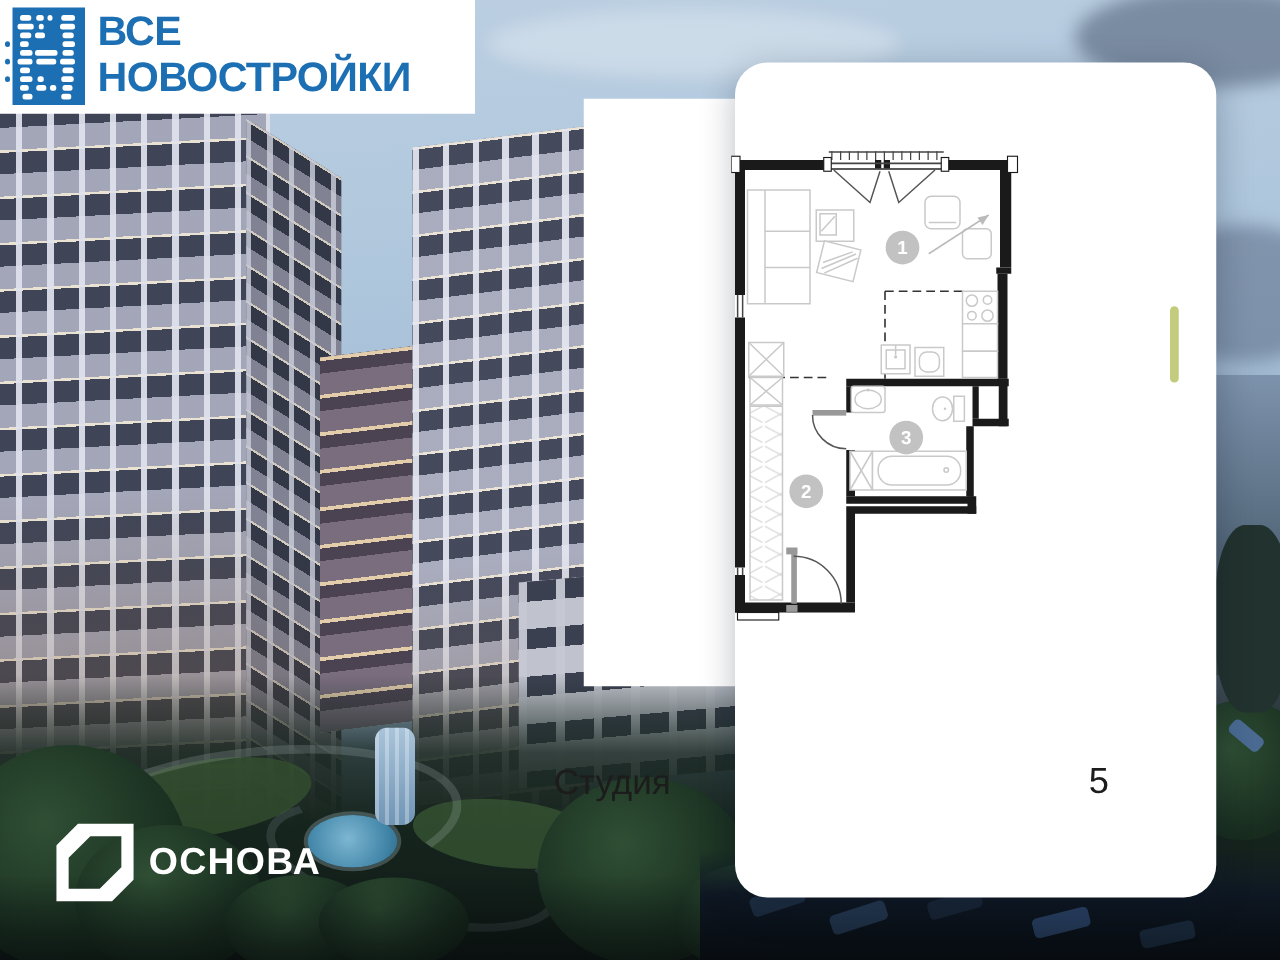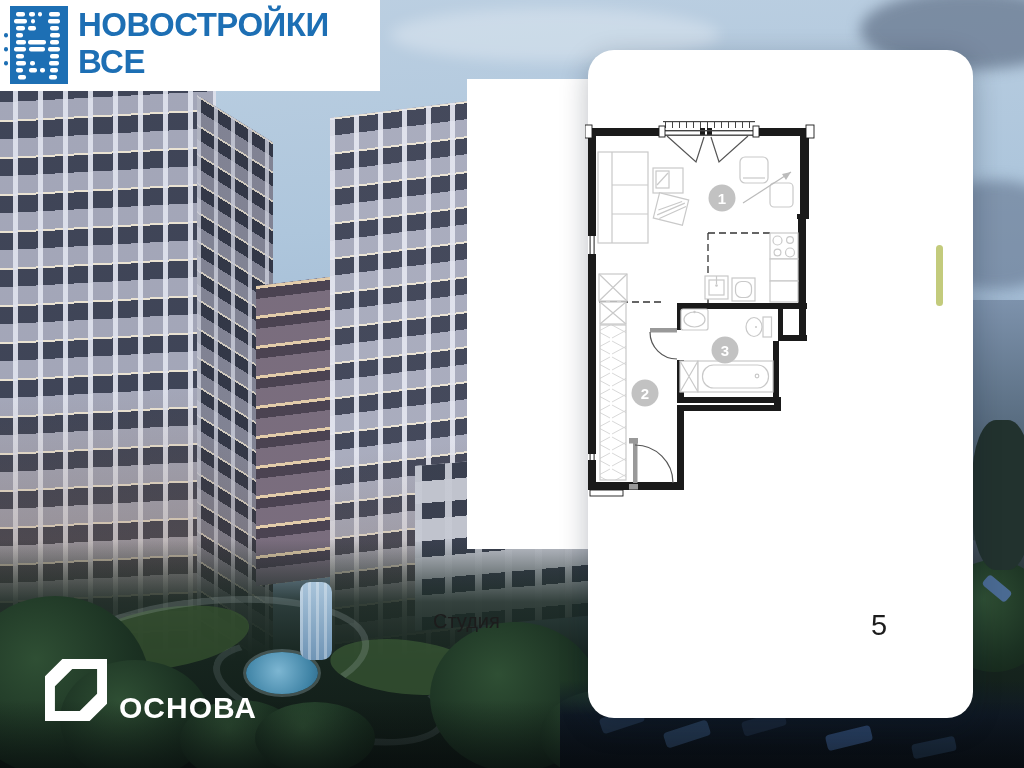--- a/index.html
+++ b/index.html
@@ -93,26 +93,26 @@
 
   
   .wblock{left:467px;top:79px;width:121px;height:470px;background:#fff;z-index:10;}
   .card{left:588px;top:50px;width:385px;height:668px;background:#fff;border-radius:26px;
         box-shadow:0 8px 28px rgba(10,20,40,.28);z-index:11;}
   .plansvg{position:absolute;left:-3px;top:65px;width:240px;height:390px;}
   .scrollpill{left:348px;top:195px;width:7px;height:61px;border-radius:4px;background:#c3cb7c;}
 
   
   .rowtxt{z-index:20;color:#1c1c1c;}
-  .lbl{left:433px;top:610px;font-size:20px;text-align:center;}
+  .lbl{left:443px;top:610px;font-size:28px;text-align:center;}
   .area{left:657px;top:608px;font-size:30px;z-index:21;}
   .floor{left:871px;top:609px;font-size:29px;z-index:21;}
 
   
-  .dev{left:45px;top:655px;z-index:20;display:flex;align-items:flex-end;gap:12px;}
+  .dev{left:45px;top:655px;z-index:20;display:flex;align-items:center;gap:12px;}
   .devicon{width:62px;height:70px;}
   .devname{color:#fff;font-weight:bold;font-size:30px;letter-spacing:1px;}
 </style>
 </head>
 <body>
 
 <div class="screen">
 
   <div class="abs sky">
     <div class="abs cloud cl1"></div>
@@ -337,17 +337,17 @@
       <rect x="14" y="71" width="8" height="4.5" rx="2"></rect>
         <rect x="45" y="71" width="8" height="4.5" rx="2"></rect>
     </g>
     <g fill="#1d6fb4">
       <rect x="0" y="29" width="4" height="4.5" rx="2"></rect>
         <rect x="0" y="43" width="4" height="4.5" rx="2"></rect>
         <rect x="0" y="57" width="4" height="4.5" rx="2"></rect>
     </g>
   </svg>
   <div class="abs brandtext">
+    <div>ВСЕ</div>
     <div>НОВОСТРОЙКИ</div>
-    <div>ВСЕ</div>
   </div>
 
 </div>
 
 </body></html>

